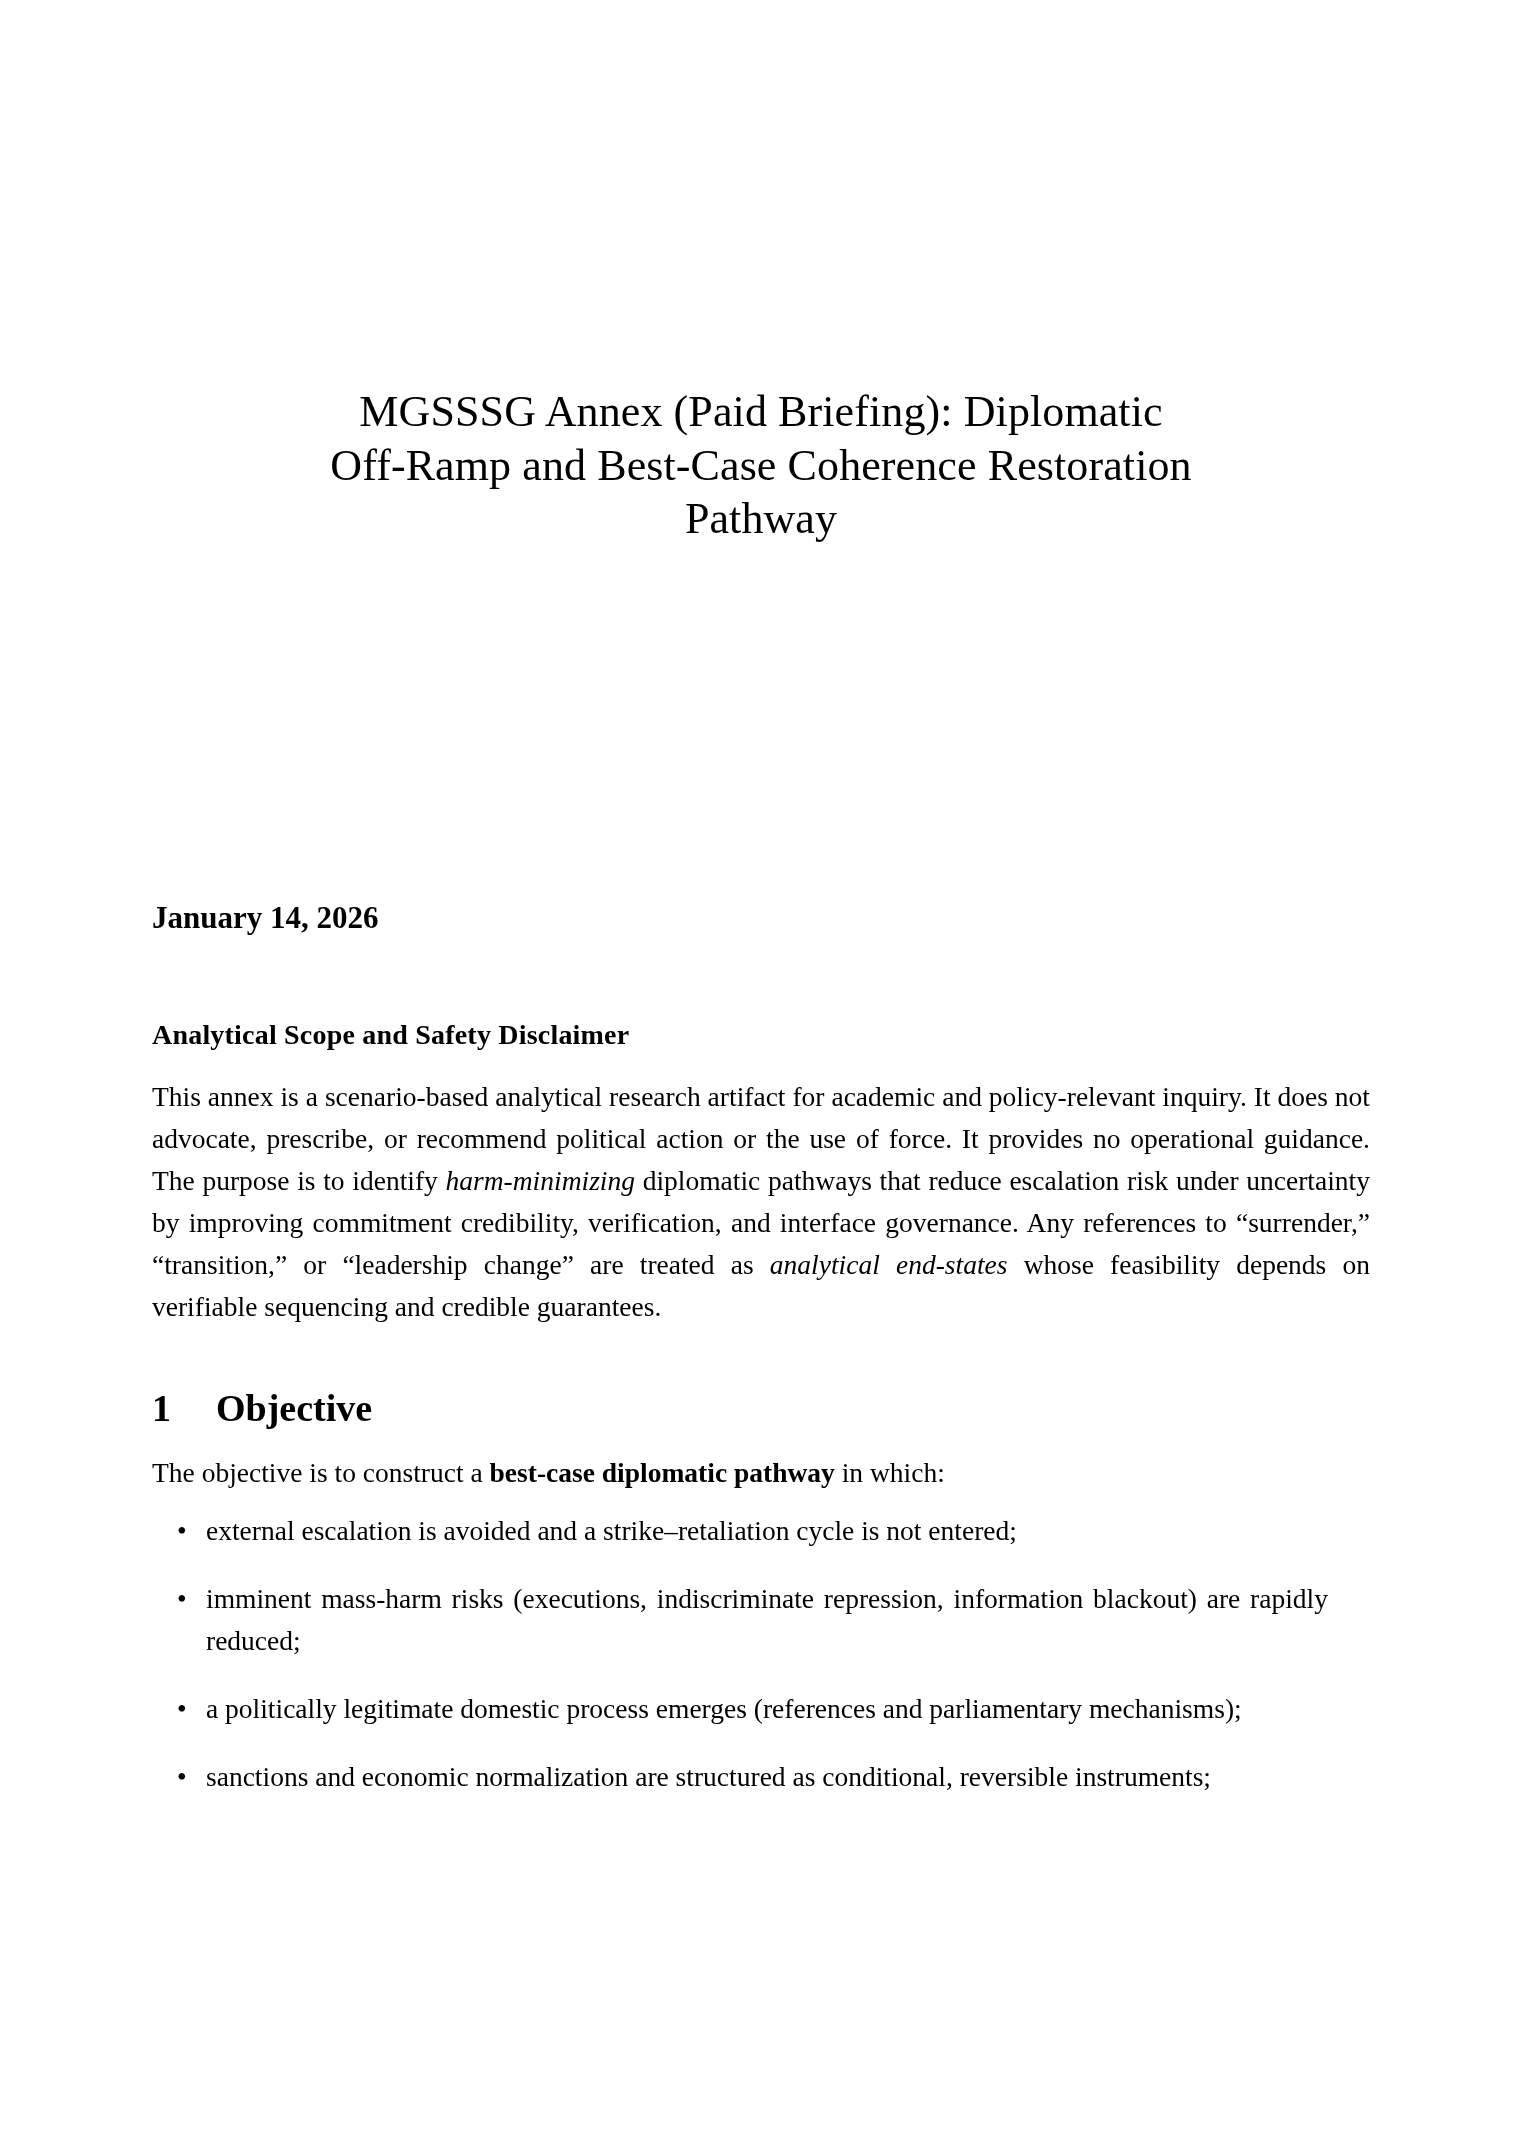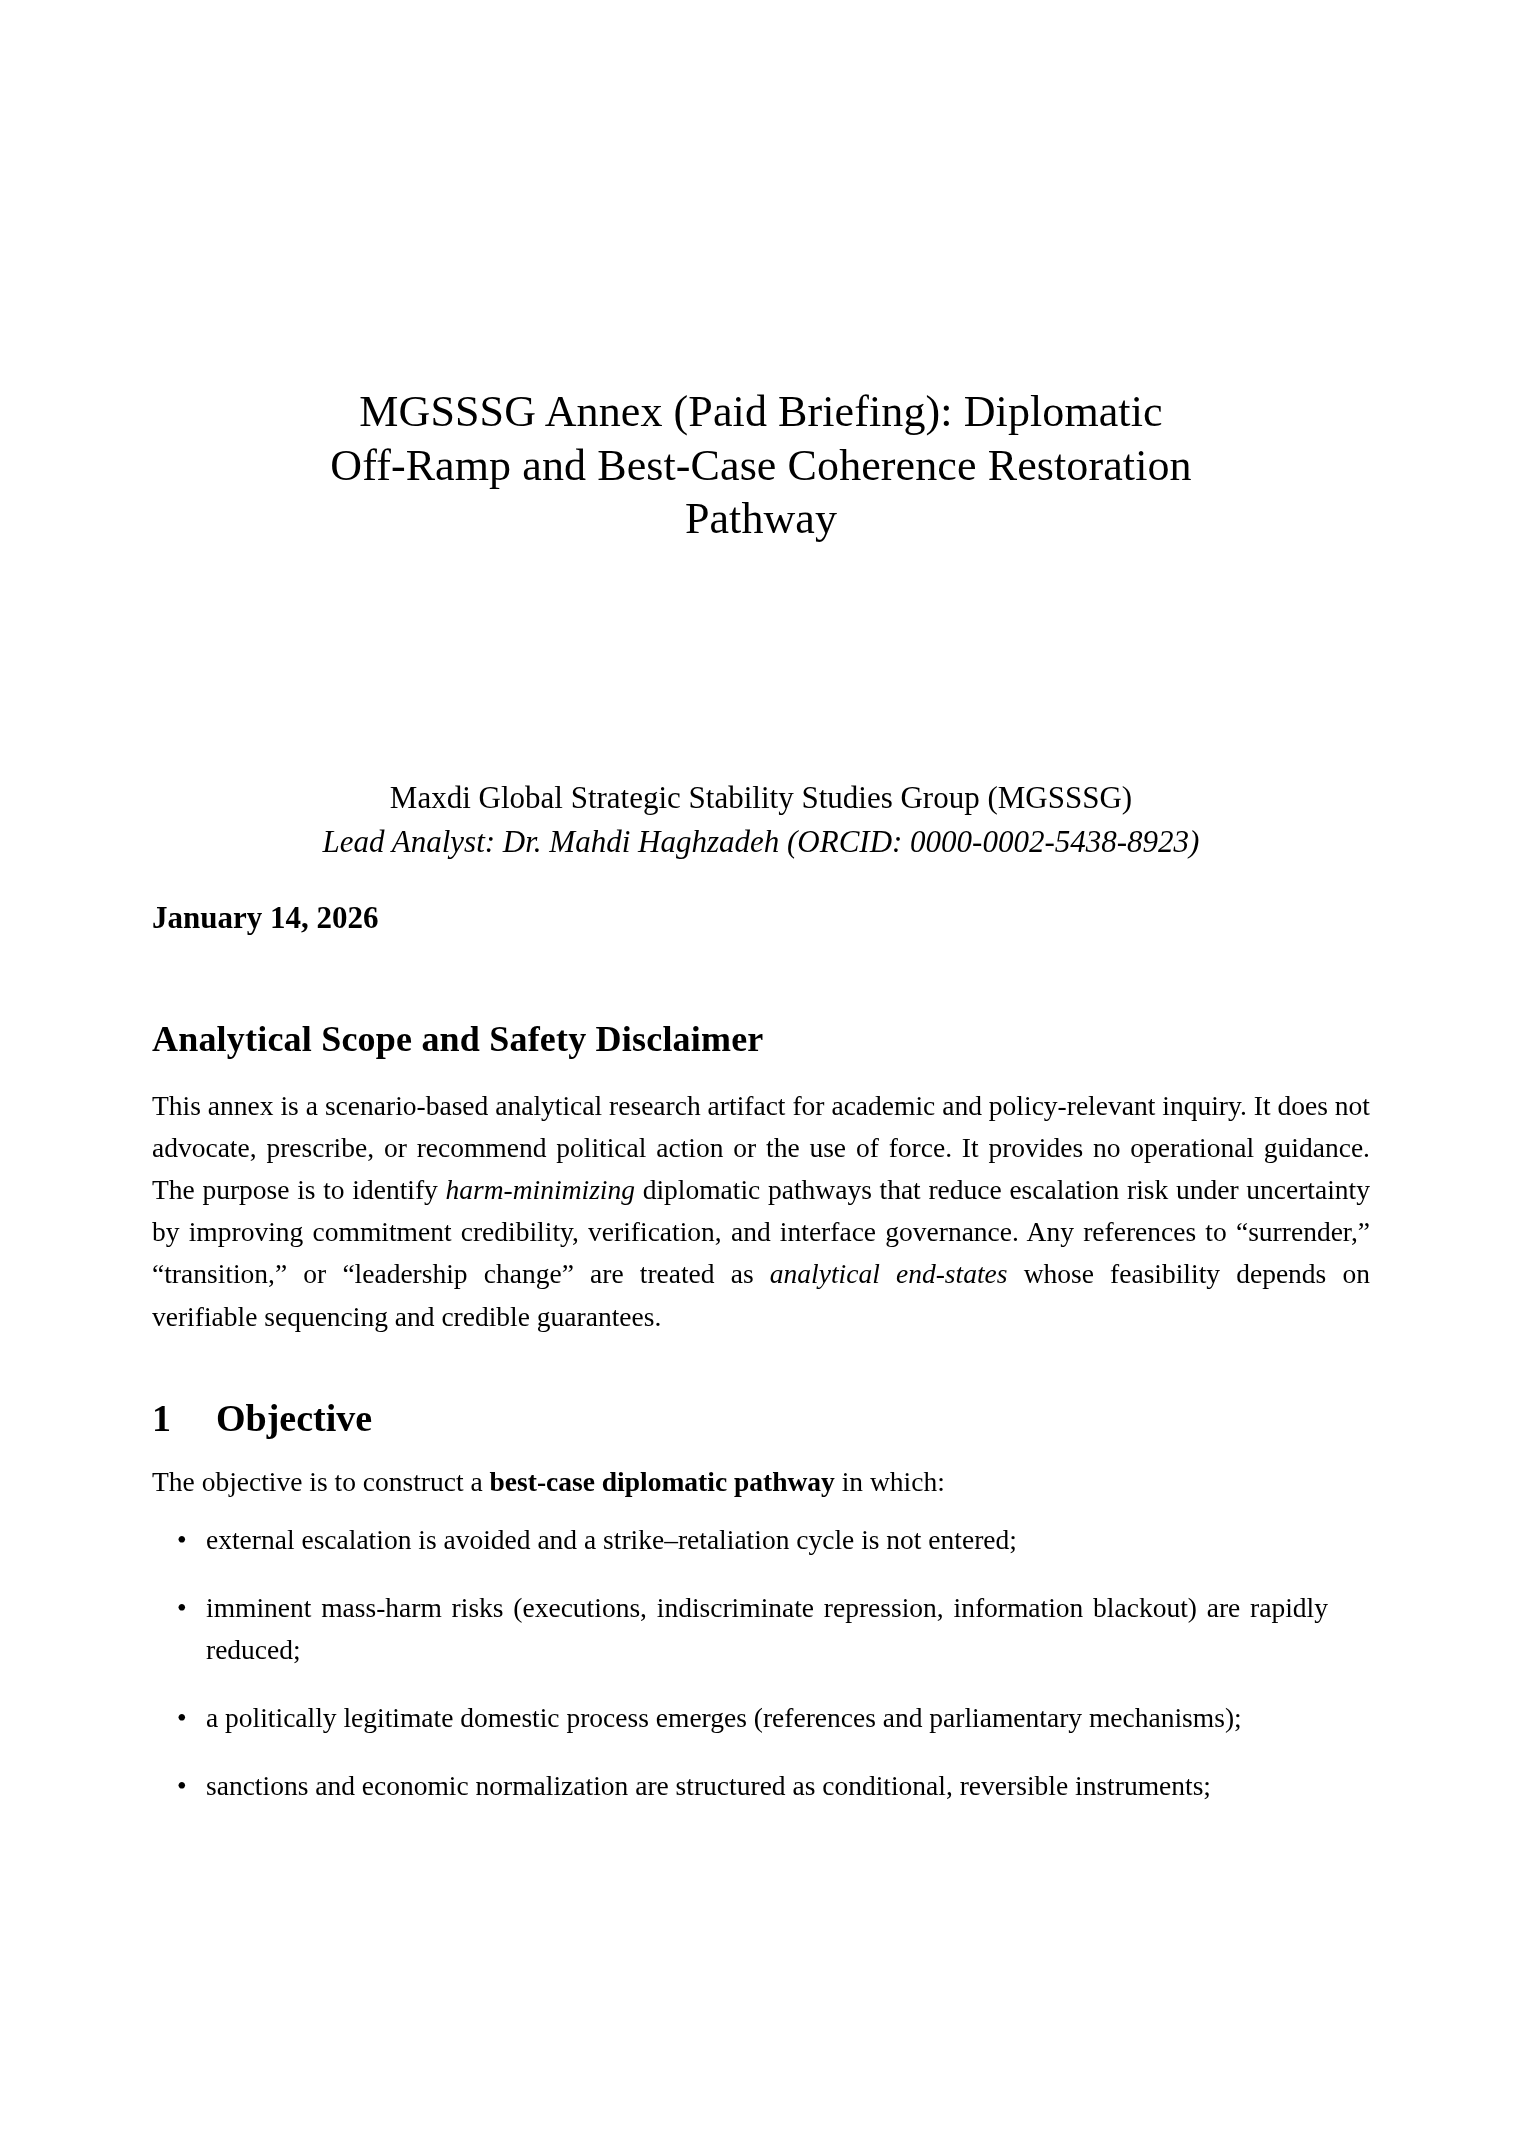--- a/index.html
+++ b/index.html
@@ -65,21 +65,21 @@
   }
 
   
   .content {
     position: absolute;
     left: 152px;
     top: 1018px;
     width: 1218px;
   }
   h2.section-unnumbered {
-    font-size: 36px;
+    font-size: 28px;
     font-weight: bold;
     margin: 0 0 24px 0;
     line-height: 1.2;
     letter-spacing: 0.2px;
   }
   h2.section-numbered {
     font-size: 38px;
     font-weight: bold;
     margin: 58px 0 20px 0;
     line-height: 1.2;
@@ -154,24 +154,20 @@
 <div class="page">
 
   <div class="titleblock">
     <h1 class="doc-title">
       <span>MGSSSG Annex (Paid Briefing): Diplomatic</span><br>
       <span>Off-Ramp and Best-Case Coherence Restoration</span><br>
       <span>Pathway</span>
     </h1>
   </div>
 
-  <div class="authorblock">
-    <span class="author-org">Maxdi Global Strategic Stability Studies Group (MGSSSG)</span>
-    <span class="author-lead">Lead Analyst: Dr. Mahdi Haghzadeh (ORCID: 0000-0002-5438-8923)</span>
-  </div>
 
   <div class="doc-date">January 14, 2026</div>
 
   <div class="content">
 
     <h2 class="section-unnumbered">Analytical Scope and Safety Disclaimer</h2>
 
     <p class="body"><span>This annex is a scenario-based analytical research artifact for academic and policy-relevant inquiry. It does not advocate, prescribe, or recommend political action or the use of force. It provides no operational guidance. The purpose is to identify </span><span class="it">harm-minimizing</span><span> diplomatic pathways that reduce escalation risk under uncertainty by improving commitment credibility, verification, and interface governance. Any references to “surrender,” “transition,” or “leadership change” are treated as </span><span class="it">analytical end-states</span><span> whose feasibility depends on verifiable sequencing and credible guarantees.</span></p>
 
     <h2 class="section-numbered"><span class="secnum">1</span><span>Objective</span></h2>

